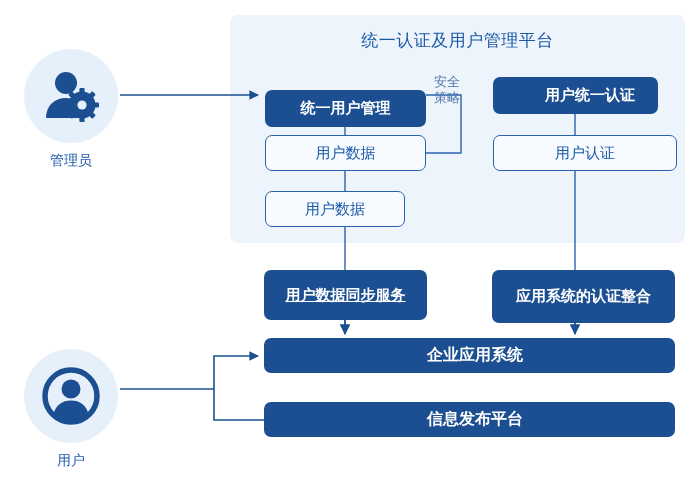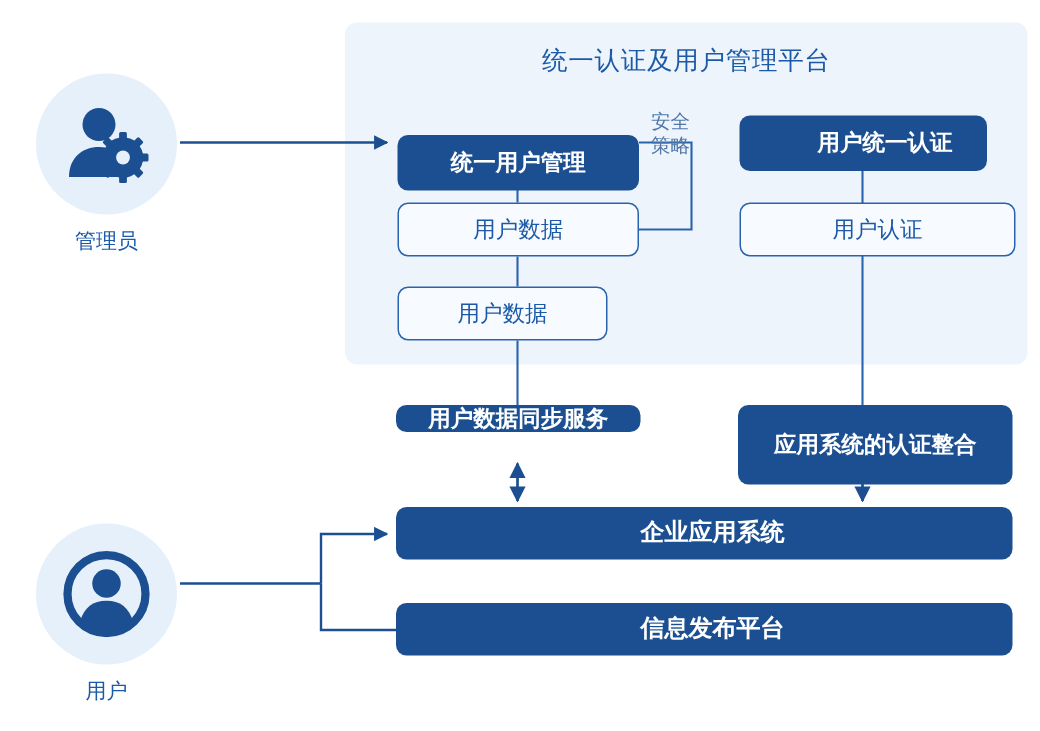--- a/index.html
+++ b/index.html
@@ -95,21 +95,21 @@
   .node.wide {
     font-size: 16px;
     padding-left: 11px;
   }
   
   #node-unified-user-mgmt   { left: 265px; top: 90px;  width: 161px; height: 37px; }
   #node-user-mgmt           { left: 265px; top: 135px; width: 161px; height: 36px; }
   #node-user-data           { left: 265px; top: 191px; width: 140px; height: 36px; }
   #node-unified-auth        { left: 493px; top: 77px;  width: 165px; height: 37px; padding-left: 29px; }
   #node-user-auth           { left: 493px; top: 135px; width: 184px; height: 36px; }
-  #node-data-sync-service   { left: 264px; top: 270px; width: 163px; height: 18px; }
+  #node-data-sync-service   { left: 264px; top: 270px; width: 163px; height: 50px; text-decoration: underline; }
   #node-app-auth-integration{ left: 492px; top: 270px; width: 183px; height: 53px; }
   #node-enterprise-app      { left: 264px; top: 338px; width: 411px; height: 35px; }
   #node-info-publish        { left: 264px; top: 402px; width: 411px; height: 35px; }
   
   .edge-label {
     position: absolute;
     font-size: 13px;
     color: #4f77a8;
     line-height: 1.25;
     text-align: center;

